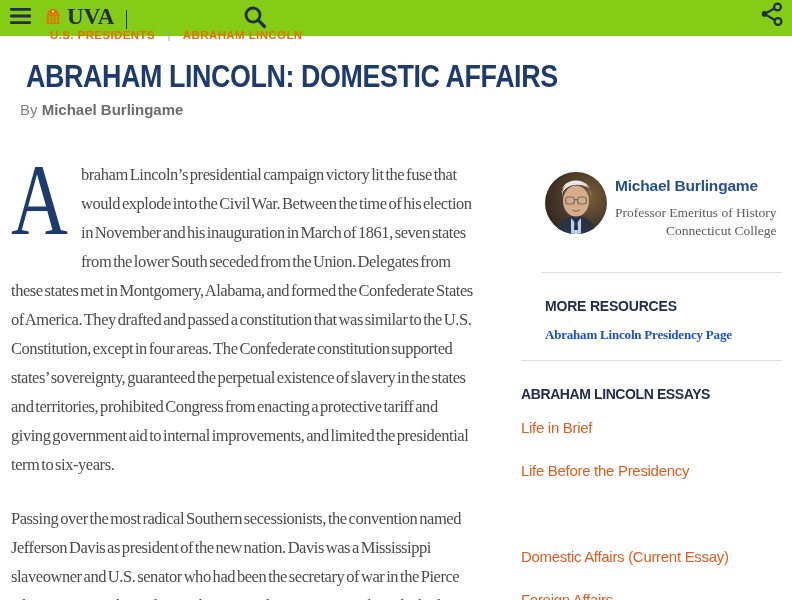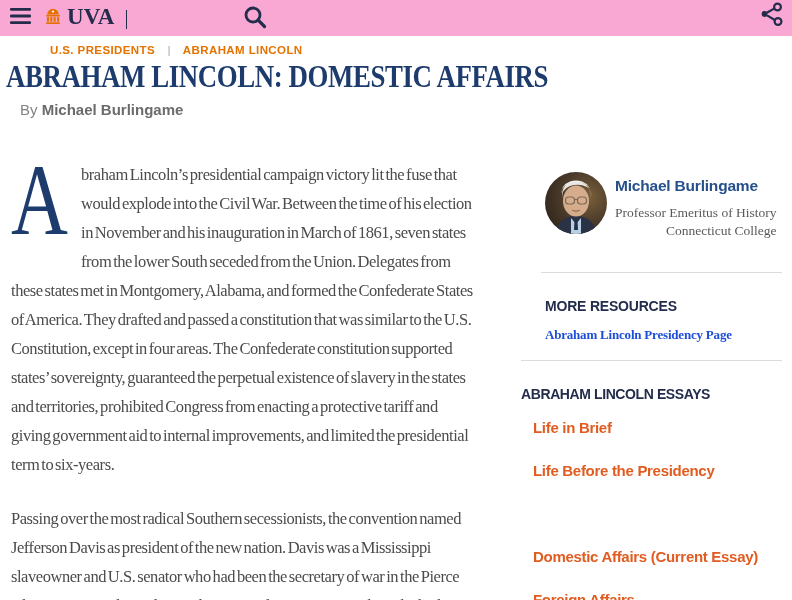--- a/index.html
+++ b/index.html
@@ -1,42 +1,42 @@
 <!DOCTYPE html>
 <html><head>
 <meta charset="utf-8">
 <style>
   * { margin:0; padding:0; box-sizing:border-box; }
   html,body { width:792px; height:600px; overflow:hidden; background:#ffffff;
               font-family:"Liberation Sans", sans-serif; }
   body { position:relative; }
 
   
-  .header { position:absolute; top:0; left:0; width:792px; height:36px; background:#f9a8d4; }
+  .header { position:absolute; top:0; left:0; width:792px; height:36px; background:#84cc16; }
   .hamburger { position:absolute; left:10px; top:6px; width:22px; height:20px; cursor:pointer; }
   .brand { position:absolute; left:44px; top:4px; display:flex; align-items:center;
            color:#232D4B; text-decoration:none; cursor:pointer; }
   .rotunda { margin-right:5px; display:block; }
   .brand-uva { font-family:"Liberation Serif", serif; font-weight:700; font-size:23px;
                color:#232D4B; letter-spacing:0.2px; }
   .brand-sep { font-family:"Liberation Serif", serif; font-size:20px; color:#232D4B;
                margin:0 9px 0 10px; font-weight:400; }
   .brand-center { font-family:"Liberation Serif", serif; font-weight:700; font-size:20px;
                   color:#232D4B; letter-spacing:0.6px; }
   .search-btn { position:absolute; left:243px; top:5px; width:24px; height:24px; cursor:pointer; }
   .share-btn { position:absolute; left:756px; top:1px; width:30px; height:28px; cursor:pointer; }
 
   
-  .breadcrumb { position:absolute; top:44px; left:11px; font-size:11.5px; font-weight:700;
+  .breadcrumb { position:absolute; top:29px; left:11px; font-size:11.5px; font-weight:700;
                 letter-spacing:0.4px;padding-left:39px; }
   .breadcrumb a { color:#E57200; text-decoration:none; cursor:pointer; }
   .crumb-sep { color:#9b9b9b; font-weight:400; margin:0 9px; font-size:10px; }
 
   
-  .page-title { position:absolute; top:58px; left:6px; white-space:nowrap;font-family:Liberation Serif, serif; }
+  .page-title { position:absolute; top:58px; left:26px; white-space:nowrap; }
   .page-title span { display:inline-block; font-size:32px; font-weight:700; color:#1D3C6D;
                      letter-spacing:-0.5px; transform:scaleX(0.84); transform-origin:0 50%; }
   .byline { position:absolute; top:101px; left:11px; font-size:15px; color:#848484;margin-left:9px; }
   .byline b { color:#6b6b6b; font-weight:700; }
 
   
   .article { position:absolute; top:160px; left:11px; width:468px;
              font-family:"Liberation Serif", serif; font-size:16.5px; line-height:29px;
              color:#4b4b4b; letter-spacing:-0.45px; word-spacing:-1.8px; }
   .article p + p { margin-top:25px; }
@@ -56,21 +56,21 @@
   .author-title { font-family:"Liberation Serif", serif; font-size:13.5px; color:#5a5a5a;
                   line-height:18px; margin-top:9px;text-align:right; }
   .divider1 { position:absolute; top:112px; left:20px; right:0; border-top:1px solid #dcdcdc; }
   .divider2 { position:absolute; top:200px; left:0;  right:0; border-top:1px solid #dcdcdc; }
   .mr-heading { position:absolute; top:138px; left:24px; font-size:14px; font-weight:700;
                 color:#232D4B; letter-spacing:-0.2px;text-align:right; }
   .mr-link { position:absolute; top:167px; left:24px; font-size:13px; font-weight:700;
              color:#1d4ed8; text-decoration:none; cursor:pointer; letter-spacing:-0.2px;font-family:Liberation Serif, serif; }
   .essays-heading { position:absolute; top:226px; left:0; font-size:14px; font-weight:700;
                     color:#232D4B; letter-spacing:-0.4px; }
-  .essay-link { position:absolute; left:12px; font-size:15px; font-weight:700; color:#E05C20;
+  .essay-link { position:absolute; left:0; font-size:15px; font-weight:400; color:#E05C20;
                 text-decoration:none; cursor:pointer; letter-spacing:-0.3px; }
   .essay-0 { top:259px; } .essay-1 { top:302px; } .essay-2 { top:345px; }
   .essay-3 { top:388px; } .essay-4 { top:431px; }
 </style>
 </head>
 <body>
 
 <div class="header">
   <div class="hamburger">
     <svg width="22" height="20" viewBox="0 0 22 20">

